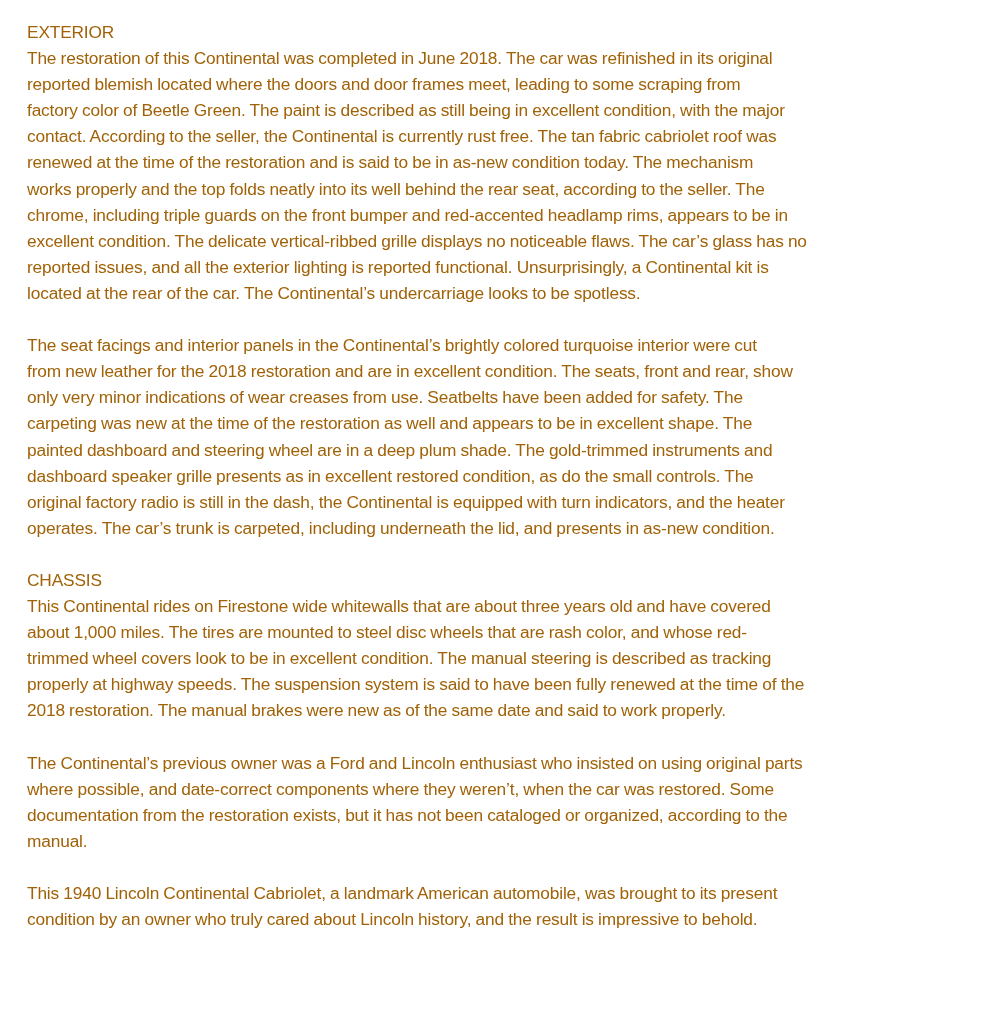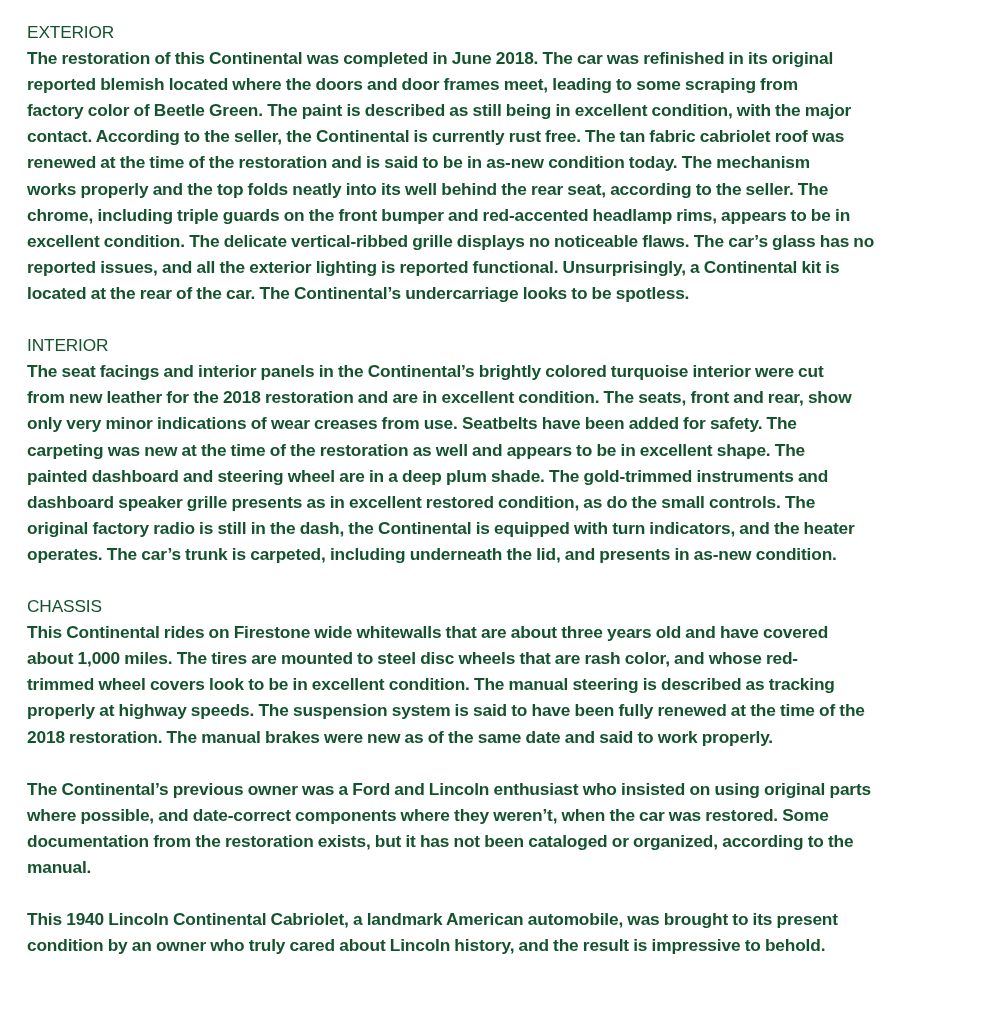--- a/index.html
+++ b/index.html
@@ -14,35 +14,34 @@
       position: relative;
     }
     .doc {
       position: absolute;
       left: 27px;
       top: 19px;
       width: 960px;
       font-family: "Liberation Sans", sans-serif;
       font-size: 17.3px;
       line-height: 26.1px;
-      color: #14532d;
+      color: #a16207;
       letter-spacing: -0.15px;
       word-spacing: -0.4px;
     }
     .section {
       margin: 0 0 26.1px 0;
     }
     .heading {
       display: block;
       white-space: nowrap;
     }
     .line {
       display: block;
       white-space: nowrap;
-      font-weight: bold;
     }
   </style>
 </head>
 <body>
 
 <div class="doc" id="doc">
     <div class="section">
       <div class="heading">EXTERIOR</div>
       <div class="paragraph">
         <span class="line">The restoration of this Continental was completed in June 2018. The car was refinished in its original</span>
@@ -51,21 +50,20 @@
         <span class="line">contact. According to the seller, the Continental is currently rust free. The tan fabric cabriolet roof was</span>
         <span class="line">renewed at the time of the restoration and is said to be in as-new condition today. The mechanism</span>
         <span class="line">works properly and the top folds neatly into its well behind the rear seat, according to the seller. The</span>
         <span class="line">chrome, including triple guards on the front bumper and red-accented headlamp rims, appears to be in</span>
         <span class="line">excellent condition. The delicate vertical-ribbed grille displays no noticeable flaws. The car’s glass has no</span>
         <span class="line">reported issues, and all the exterior lighting is reported functional. Unsurprisingly, a Continental kit is</span>
         <span class="line">located at the rear of the car. The Continental’s undercarriage looks to be spotless.</span>
       </div>
     </div>
     <div class="section">
-      <div class="heading">INTERIOR</div>
       <div class="paragraph">
         <span class="line">The seat facings and interior panels in the Continental’s brightly colored turquoise interior were cut</span>
         <span class="line">from new leather for the 2018 restoration and are in excellent condition. The seats, front and rear, show</span>
         <span class="line">only very minor indications of wear creases from use. Seatbelts have been added for safety. The</span>
         <span class="line">carpeting was new at the time of the restoration as well and appears to be in excellent shape. The</span>
         <span class="line">painted dashboard and steering wheel are in a deep plum shade. The gold-trimmed instruments and</span>
         <span class="line">dashboard speaker grille presents as in excellent restored condition, as do the small controls. The</span>
         <span class="line">original factory radio is still in the dash, the Continental is equipped with turn indicators, and the heater</span>
         <span class="line">operates. The car’s trunk is carpeted, including underneath the lid, and presents in as-new condition.</span>
       </div>

